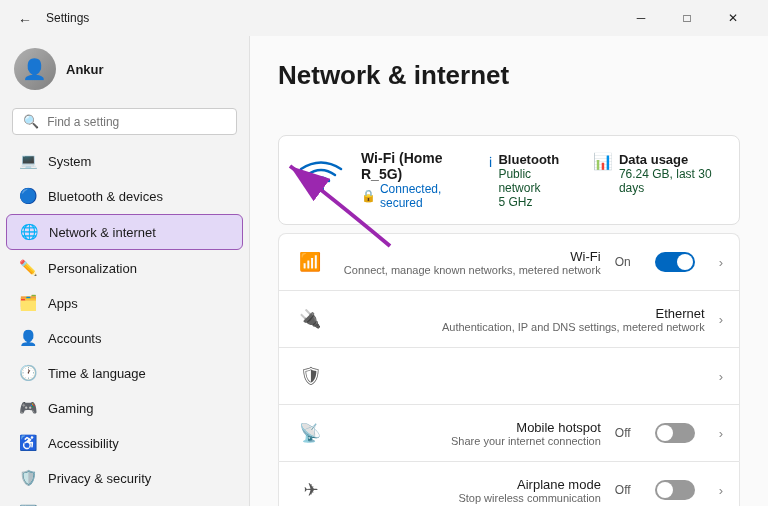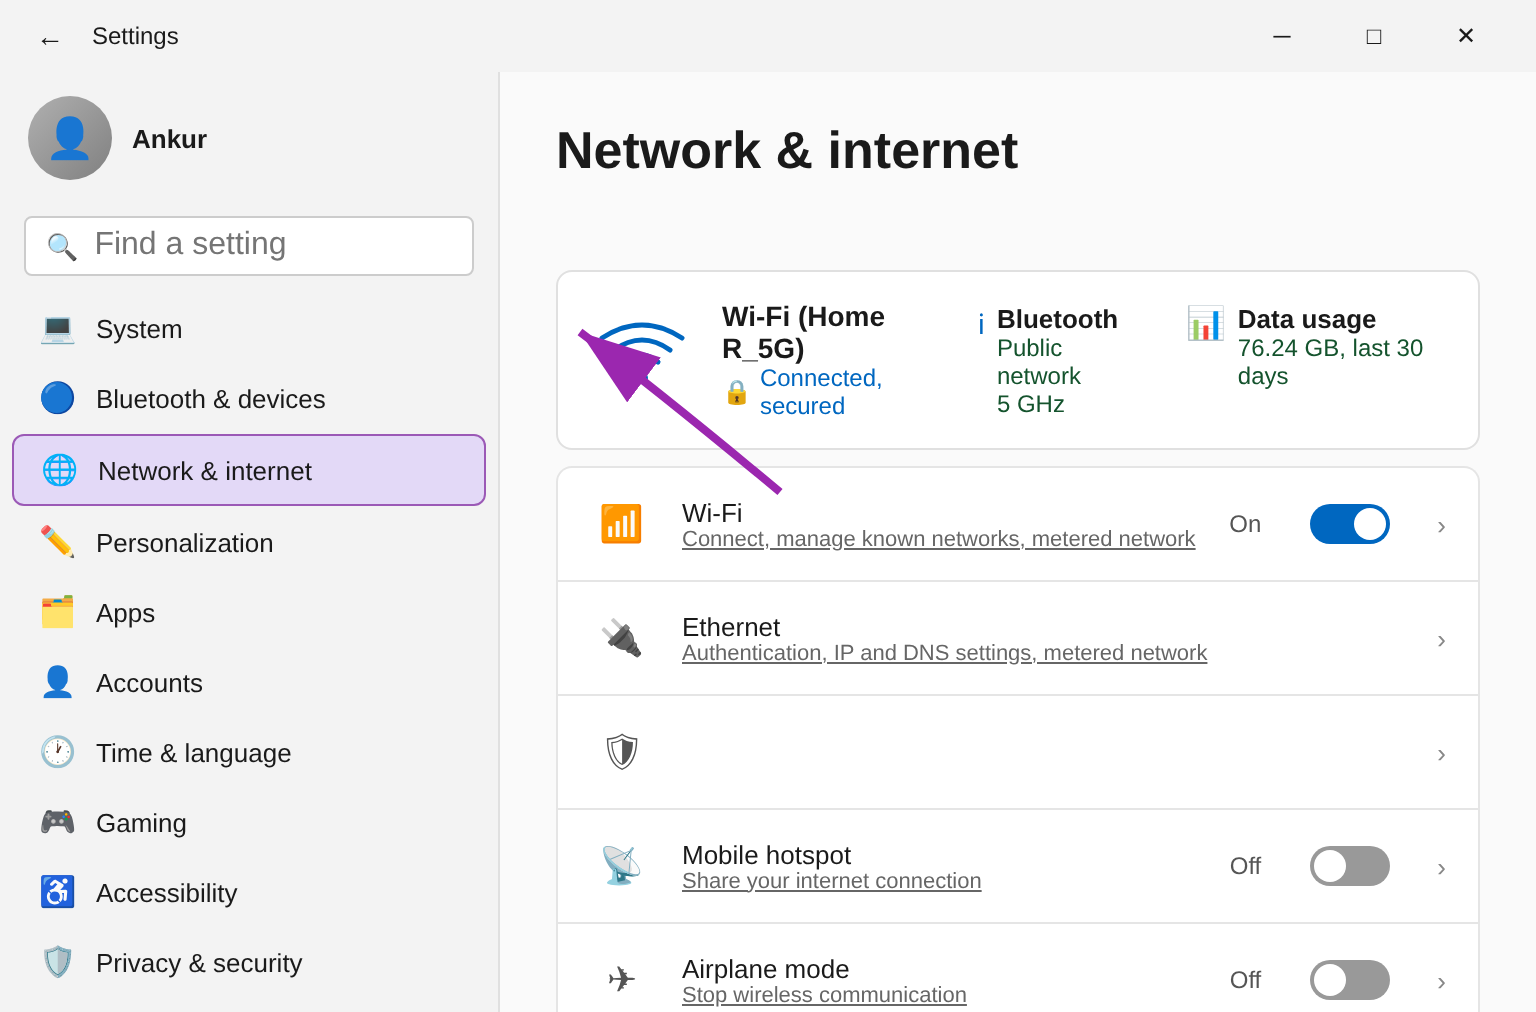--- a/index.html
+++ b/index.html
@@ -99,21 +99,21 @@
       align-items: center;
       background: white;
       border: 1px solid #ccc;
       border-radius: 4px;
       padding: 5px 10px;
       gap: 8px;
     }
     .search-input {
       border: none;
       outline: none;
-      font-size: 16px;
+      font-size: 12px;
       color: #555;
       width: 100%;
       background: transparent;
     }
     .search-icon-svg { color: #666; font-size: 13px; }
     .nav-items { flex: 1; }
     .nav-item {
       display: flex;
       align-items: center;
       gap: 10px;
@@ -221,30 +221,29 @@
     .settings-item-icon {
       width: 32px;
       height: 32px;
       display: flex;
       align-items: center;
       justify-content: center;
       font-size: 18px;
       color: #555;
       flex-shrink: 0;
     }
-    .settings-item-text { flex: 1; }
+    .settings-item-text { flex: 1; text-align: right; }
     .settings-item-title {
       font-size: 13px;
       font-weight: 500;
       color: #1a1a1a;
     }
     .settings-item-subtitle {
       font-size: 11px;
       color: #666;
-      text-decoration: underline;
     }
     .settings-item-right {
       display: flex;
       align-items: center;
       gap: 24px;
       font-size: 12px;
       color: #555;
     }
     
     .toggle {

